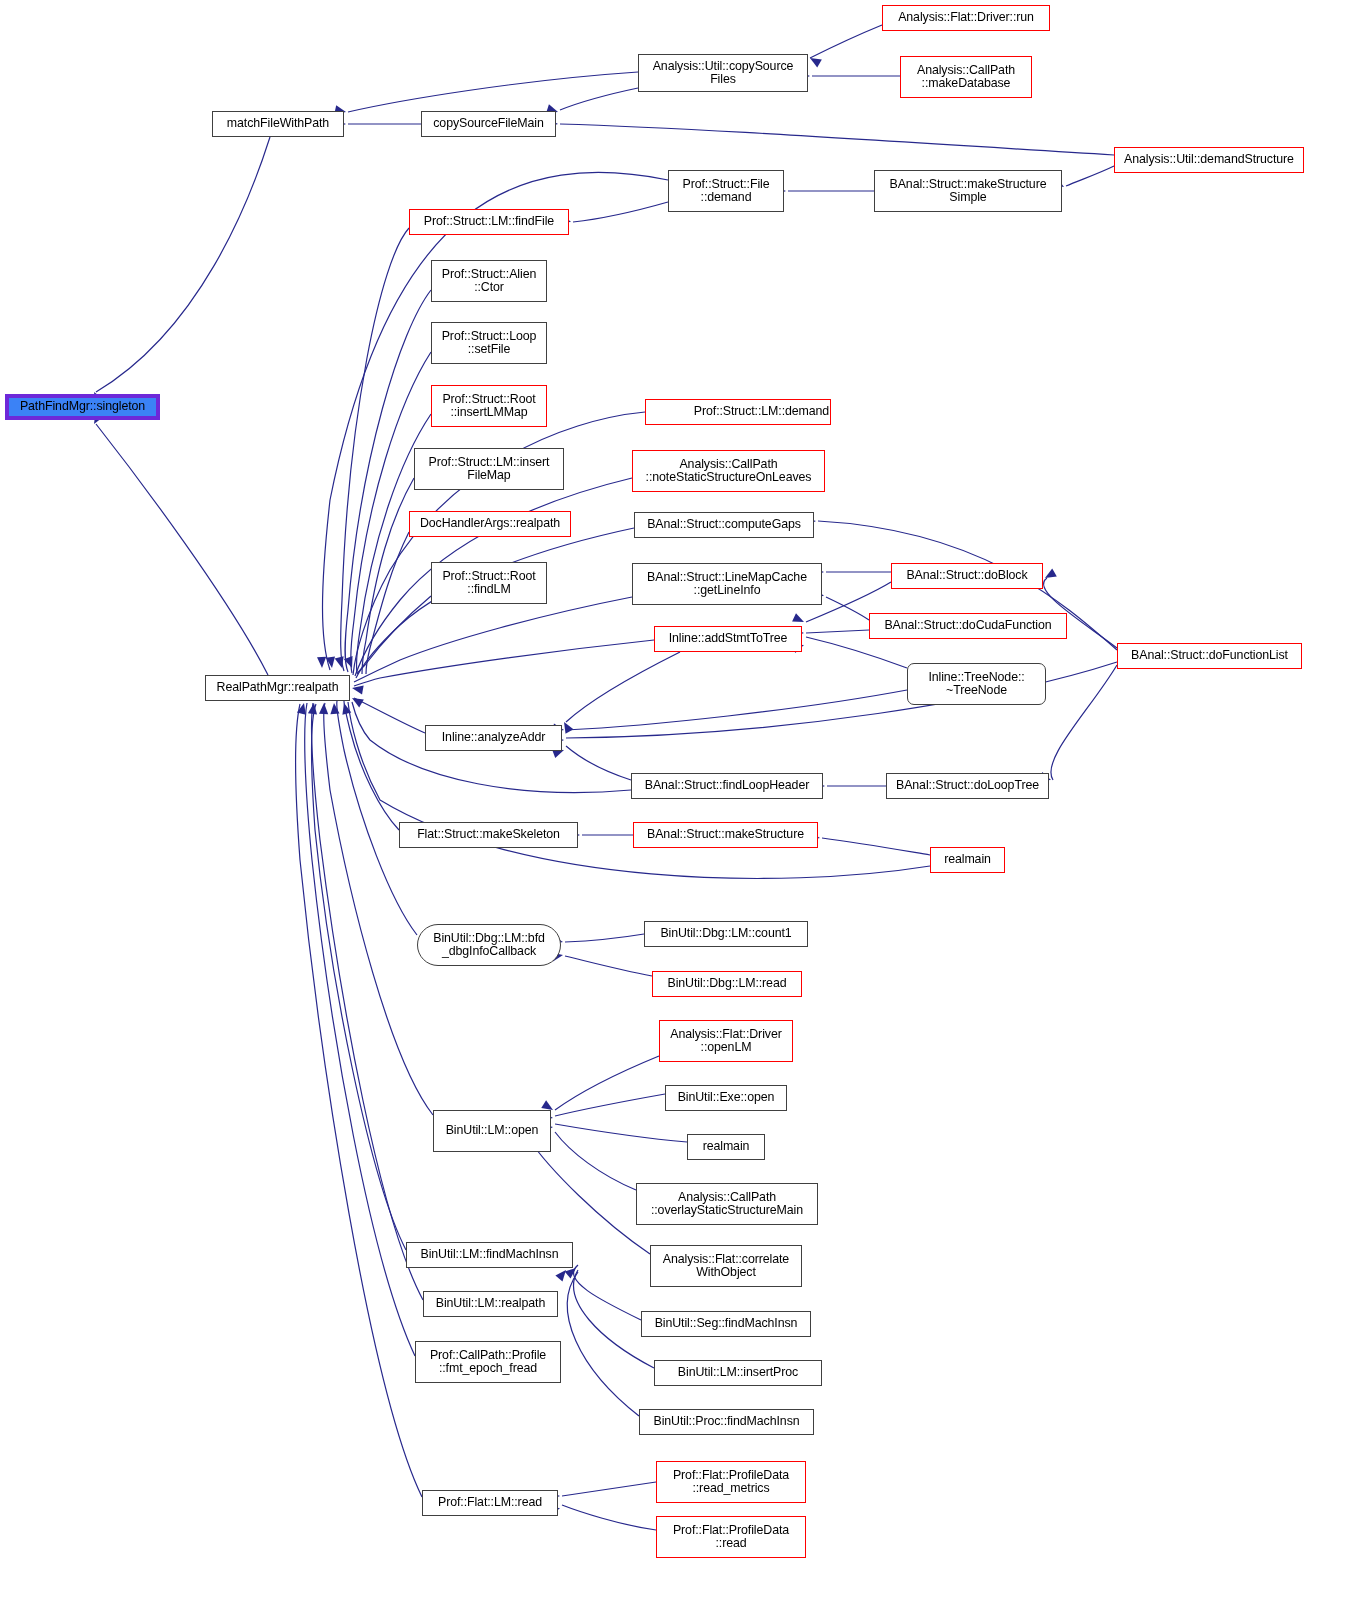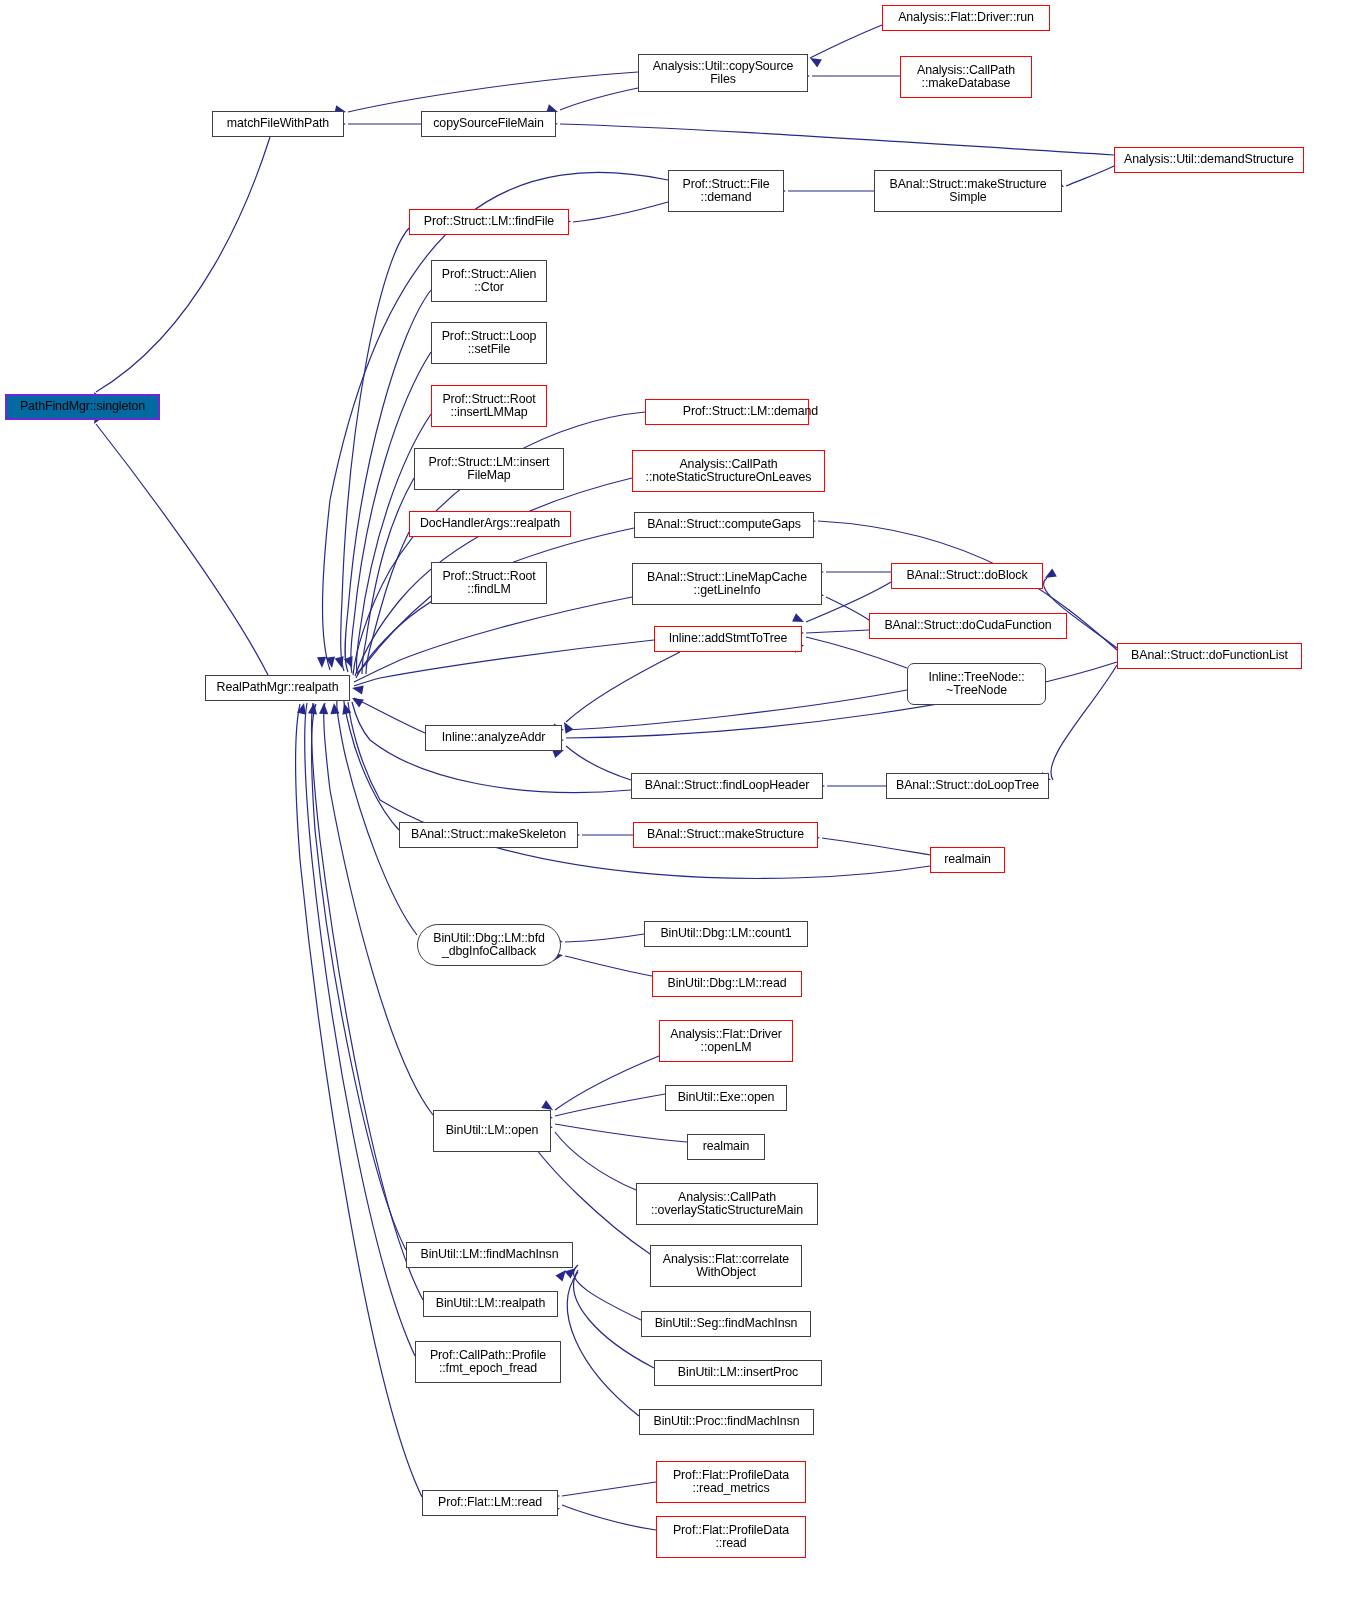--- a/index.html
+++ b/index.html
@@ -34,22 +34,22 @@
     color: #000000;
     background: #ffffff;
     border: 1px solid #404040;
     white-space: pre-line;
     letter-spacing: -0.1px;
   }
   .node-box.red {
     border: 1px solid #ff0000;
   }
   .node-box.current {
-    background: #0369a1;
-    border: 2px solid #6d28d9;
+    background: #3b82f6;
+    border: 4px solid #6d28d9;
   }
 </style>
 </head>
 <body>
 
 <div id="graph-root">
   <svg class="graph-canvas" id="edge-layer" viewBox="0 0 1360 1617" preserveAspectRatio="none">
       <path d="M 270,137 C 250,200 200,330 96,392" fill="none" stroke="#27288c" stroke-width="1.2"></path>
       <path d="M 268,675 C 230,600 140,480 96,424" fill="none" stroke="#27288c" stroke-width="1.2"></path>
       <path d="M 421,124 L 348,124" fill="none" stroke="#27288c" stroke-width="1.2"></path>
@@ -180,36 +180,36 @@
       <div class="node-box" style="left: 431px; top: 322px; width: 116px; height: 42px;">Prof::Struct::Loop
 ::setFile</div>
       <div class="node-box red" style="left: 431px; top: 385px; width: 116px; height: 42px;">Prof::Struct::Root
 ::insertLMMap</div>
       <div class="node-box" style="left: 414px; top: 448px; width: 150px; height: 42px;">Prof::Struct::LM::insert
 FileMap</div>
       <div class="node-box red" style="left: 409px; top: 511px; width: 162px; height: 26px;">DocHandlerArgs::realpath</div>
       <div class="node-box" style="left: 431px; top: 562px; width: 116px; height: 42px;">Prof::Struct::Root
 ::findLM</div>
       <div class="node-box" style="left: 205px; top: 675px; width: 145px; height: 26px;">RealPathMgr::realpath</div>
-      <div class="node-box red" style="left: 645px; top: 399px; width: 164px; height: 26px; padding-left: 47px;">Prof::Struct::LM::demand</div>
+      <div class="node-box red" style="left: 645px; top: 399px; width: 186px; height: 26px; padding-left: 47px;">Prof::Struct::LM::demand</div>
       <div class="node-box red" style="left: 632px; top: 450px; width: 193px; height: 42px;">Analysis::CallPath
 ::noteStaticStructureOnLeaves</div>
       <div class="node-box" style="left: 634px; top: 512px; width: 180px; height: 26px;">BAnal::Struct::computeGaps</div>
       <div class="node-box" style="left: 632px; top: 563px; width: 190px; height: 42px;">BAnal::Struct::LineMapCache
 ::getLineInfo</div>
       <div class="node-box red" style="left: 891px; top: 563px; width: 152px; height: 26px;">BAnal::Struct::doBlock</div>
       <div class="node-box red" style="left: 869px; top: 613px; width: 198px; height: 26px;">BAnal::Struct::doCudaFunction</div>
       <div class="node-box red" style="left: 654px; top: 626px; width: 148px; height: 26px;">Inline::addStmtToTree</div>
       <div class="node-box" style="left: 907px; top: 663px; width: 139px; height: 42px; border-radius: 7px;">Inline::TreeNode::
 ~TreeNode</div>
       <div class="node-box red" style="left: 1117px; top: 643px; width: 185px; height: 26px;">BAnal::Struct::doFunctionList</div>
       <div class="node-box" style="left: 425px; top: 725px; width: 137px; height: 26px;">Inline::analyzeAddr</div>
       <div class="node-box" style="left: 631px; top: 773px; width: 192px; height: 26px;">BAnal::Struct::findLoopHeader</div>
       <div class="node-box" style="left: 886px; top: 773px; width: 163px; height: 26px;">BAnal::Struct::doLoopTree</div>
-      <div class="node-box" style="left: 399px; top: 822px; width: 179px; height: 26px;">BAnal::Struct::makeSkeleton</div>
+      <div class="node-box" style="left: 399px; top: 822px; width: 179px; height: 26px;">Flat::Struct::makeSkeleton</div>
       <div class="node-box red" style="left: 633px; top: 822px; width: 185px; height: 26px;">BAnal::Struct::makeStructure</div>
       <div class="node-box red" style="left: 930px; top: 847px; width: 75px; height: 26px;">realmain</div>
       <div class="node-box" style="left: 417px; top: 924px; width: 144px; height: 42px; border-radius: 21px;">BinUtil::Dbg::LM::bfd
 _dbgInfoCallback</div>
       <div class="node-box" style="left: 644px; top: 921px; width: 164px; height: 26px;">BinUtil::Dbg::LM::count1</div>
       <div class="node-box red" style="left: 652px; top: 971px; width: 150px; height: 26px;">BinUtil::Dbg::LM::read</div>
       <div class="node-box red" style="left: 659px; top: 1020px; width: 134px; height: 42px;">Analysis::Flat::Driver
 ::openLM</div>
       <div class="node-box" style="left: 433px; top: 1110px; width: 118px; height: 42px;">BinUtil::LM::open</div>
       <div class="node-box" style="left: 665px; top: 1085px; width: 122px; height: 26px;">BinUtil::Exe::open</div>

